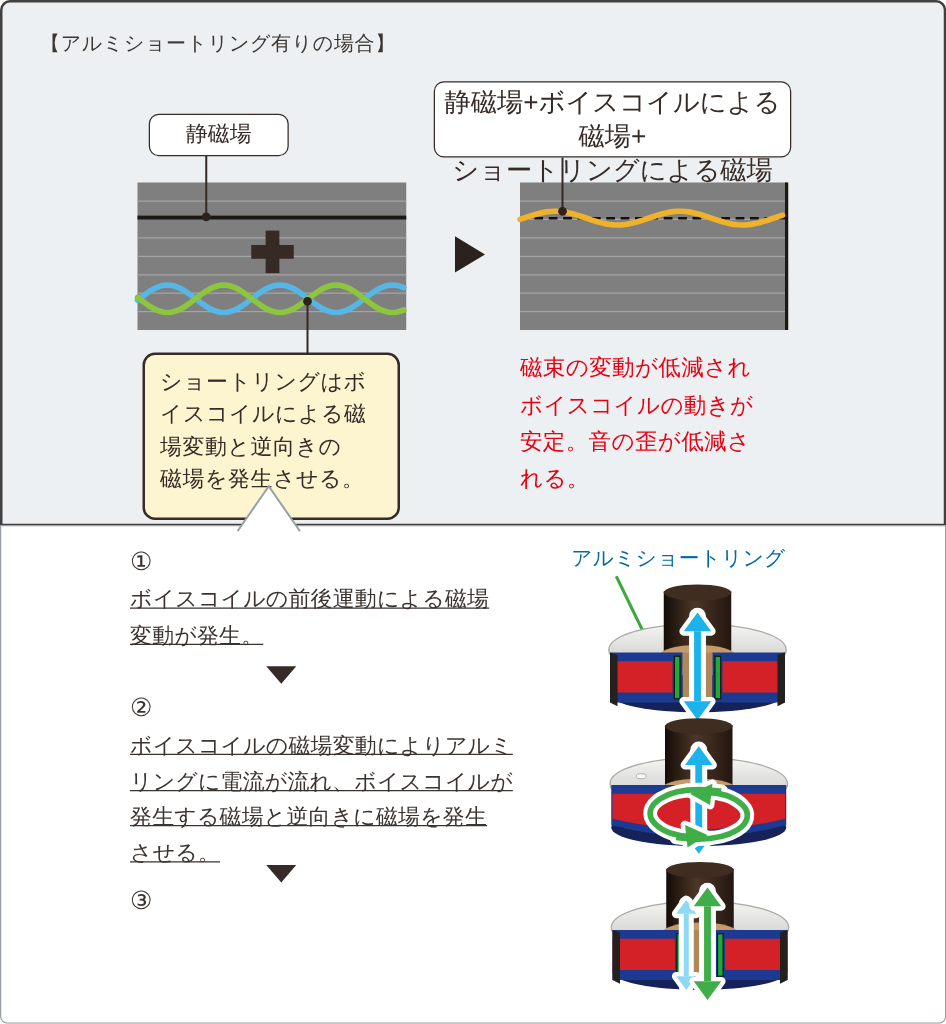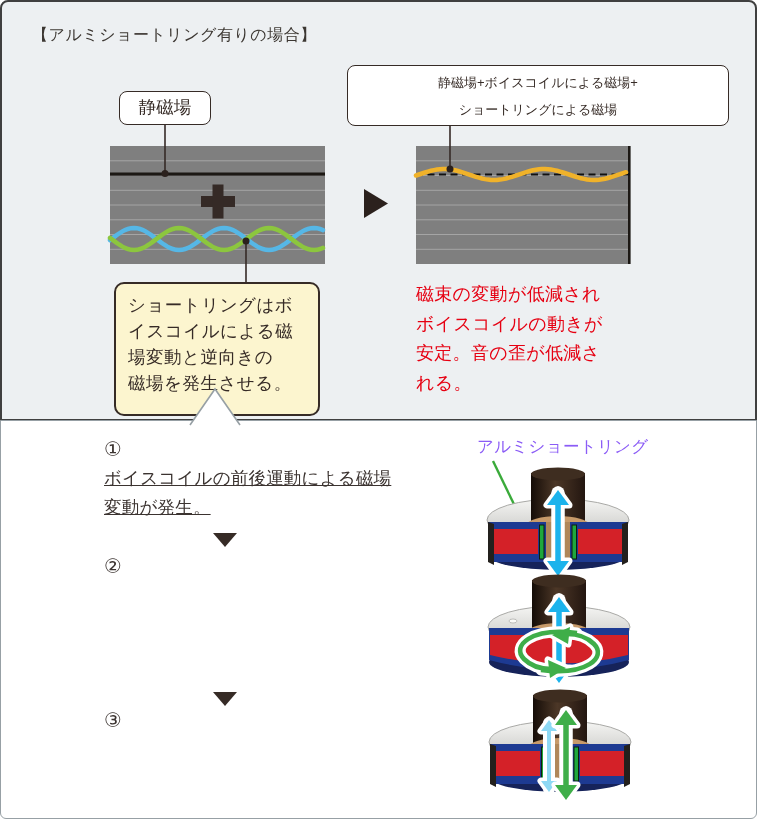--- a/index.html
+++ b/index.html
@@ -11,41 +11,41 @@
   .sect-bottom{position:absolute;left:0;top:420px;width:757px;height:399px;background:#ffffff;
     border:1px solid #97a0a5;border-radius:0 0 6px 6px;box-sizing:border-box;}
 
   #top-art{position:absolute;left:0;top:0;width:757px;height:421px;}
   #pointer-svg{position:absolute;left:183px;top:385px;width:64px;height:42px;z-index:6;}
 
   .fig-title{position:absolute;left:30px;top:23px;font-size:16px;letter-spacing:.5px;color:#3c3732;}
 
   .box{position:absolute;background:#fff;border:1.7px solid #362b26;border-radius:8px;
     color:#362b26;text-align:center;box-sizing:border-box;z-index:2;}
-  #lbl-static{left:117px;top:89px;width:92px;height:34px;font-size:17.5px;line-height:30px;}
-  #lbl-combined{left:345px;top:63px;width:382px;height:61px;font-size:13px;line-height:27px;
+  #lbl-static{left:117px;top:89px;width:112px;height:34px;font-size:17.5px;line-height:30px;}
+  #lbl-combined{left:345px;top:63px;width:286px;height:61px;font-size:21px;line-height:27px;
     padding-top:3px;white-space:pre-line;}
   #callout{left:112px;top:280px;width:206px;height:134px;background:#fcf5cf;border-width:2.2px;
     border-radius:10px;font-size:17.5px;line-height:26px;text-align:left;padding:8px 12px;
     letter-spacing:.5px;white-space:pre-line;}
   #result-red{position:absolute;left:414px;top:278px;width:300px;font-size:18px;line-height:29.5px;
     color:#e60012;white-space:pre-line;letter-spacing:.3px;z-index:2;}
 
   .step{position:absolute;left:103px;width:350px;}
   .step .num{font-size:20px;}
   .step .txt{font-size:17.5px;line-height:28.5px;white-space:pre-line;margin-top:3px;letter-spacing:.2px;text-decoration:underline;}
   #step1{top:16px}
   #step2{top:133px}
   #step3{top:287px}
   .tri{position:absolute;left:212px;width:0;height:0;border-left:12px solid transparent;
     border-right:12px solid transparent;border-top:14px solid #362b26;}
   #tri1{top:112px}
   #tri2{top:271px}
 
-  #ill-label{position:absolute;left:476px;top:15px;font-size:16.5px;color:#8b5cf6;letter-spacing:.3px;}
+  #ill-label{position:absolute;left:456px;top:15px;font-size:16.5px;color:#0369a1;letter-spacing:.3px;}
   #leader-green{position:absolute;left:486px;top:36px;width:45px;height:76px;}
   .speaker{position:absolute;width:150px;height:116px;}
   #sp1{left:483px;top:45px}
   #sp2{left:484px;top:152px}
   #sp3{left:485px;top:267px}
 </style>
 </head>
 <body>
 
 <div id="fig">
@@ -125,20 +125,24 @@
 
     <div class="step" id="step1">
       <div class="num">①</div>
       <div class="txt">ボイスコイルの前後運動による磁場
 変動が発生。</div>
     </div>
     <div class="tri" id="tri1"></div>
 
     <div class="step" id="step2">
       <div class="num">②</div>
+      <div class="txt">ボイスコイルの磁場変動によりアルミ
+リングに電流が流れ、ボイスコイルが
+発生する磁場と逆向きに磁場を発生
+させる。</div>
     </div>
     <div class="tri" id="tri2"></div>
 
     <div class="step" id="step3">
       <div class="num">③</div>
     </div>
 
     <div id="ill-label">アルミショートリング</div>
     <svg id="leader-green" viewBox="0 0 45 76">
       <line x1="6" y1="4" x2="39" y2="72" stroke="#3aaa3a" stroke-width="2.4"></line>

